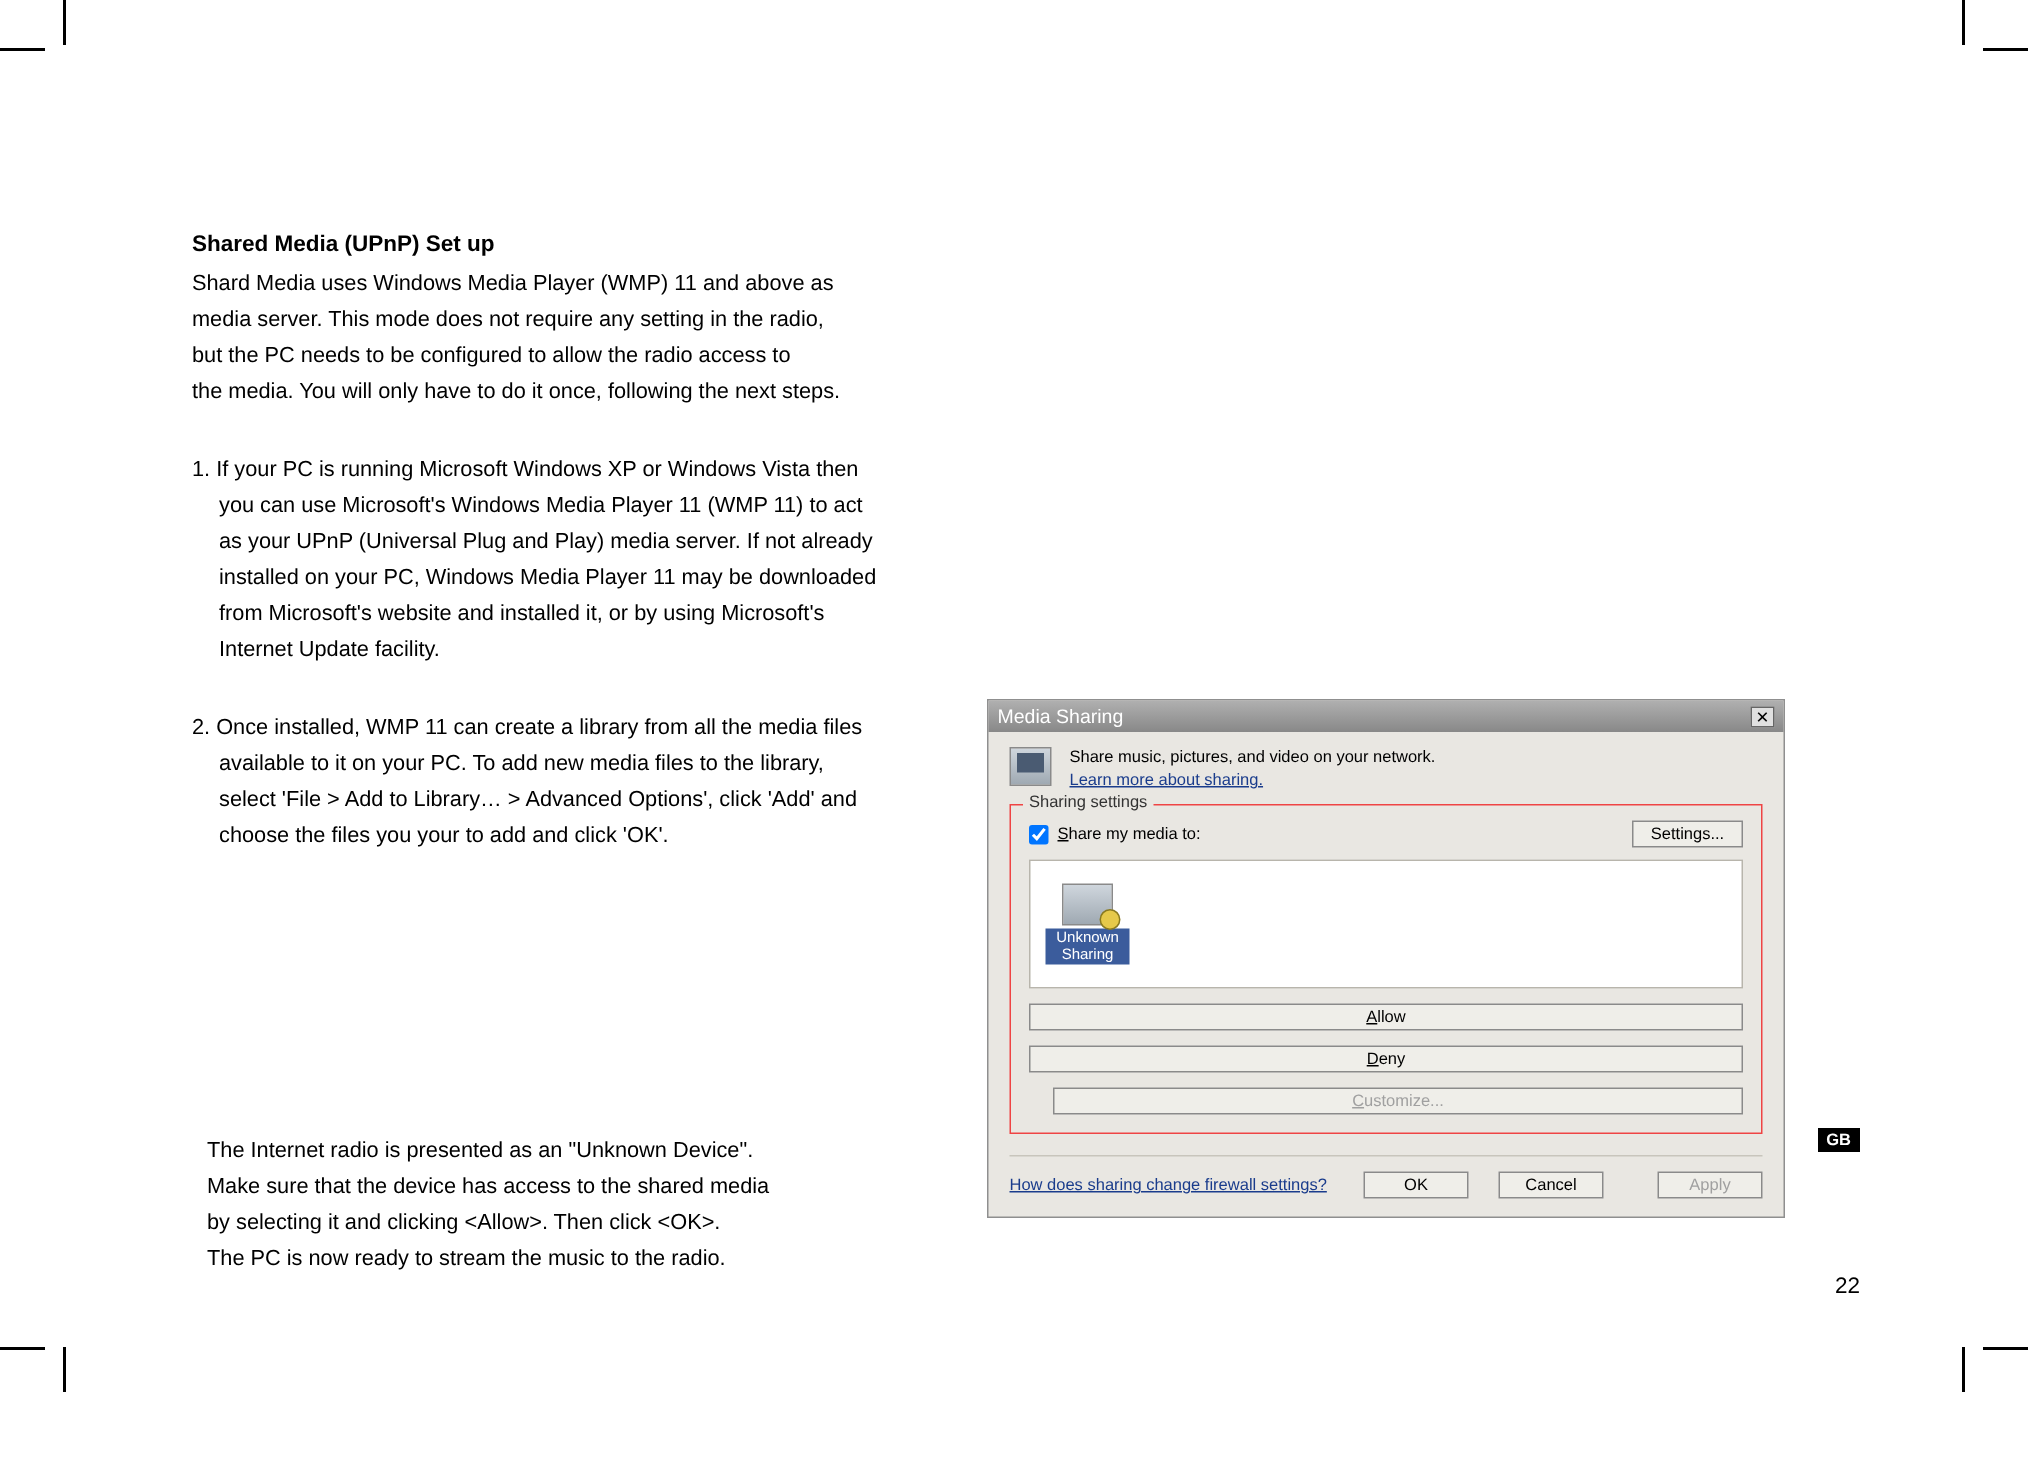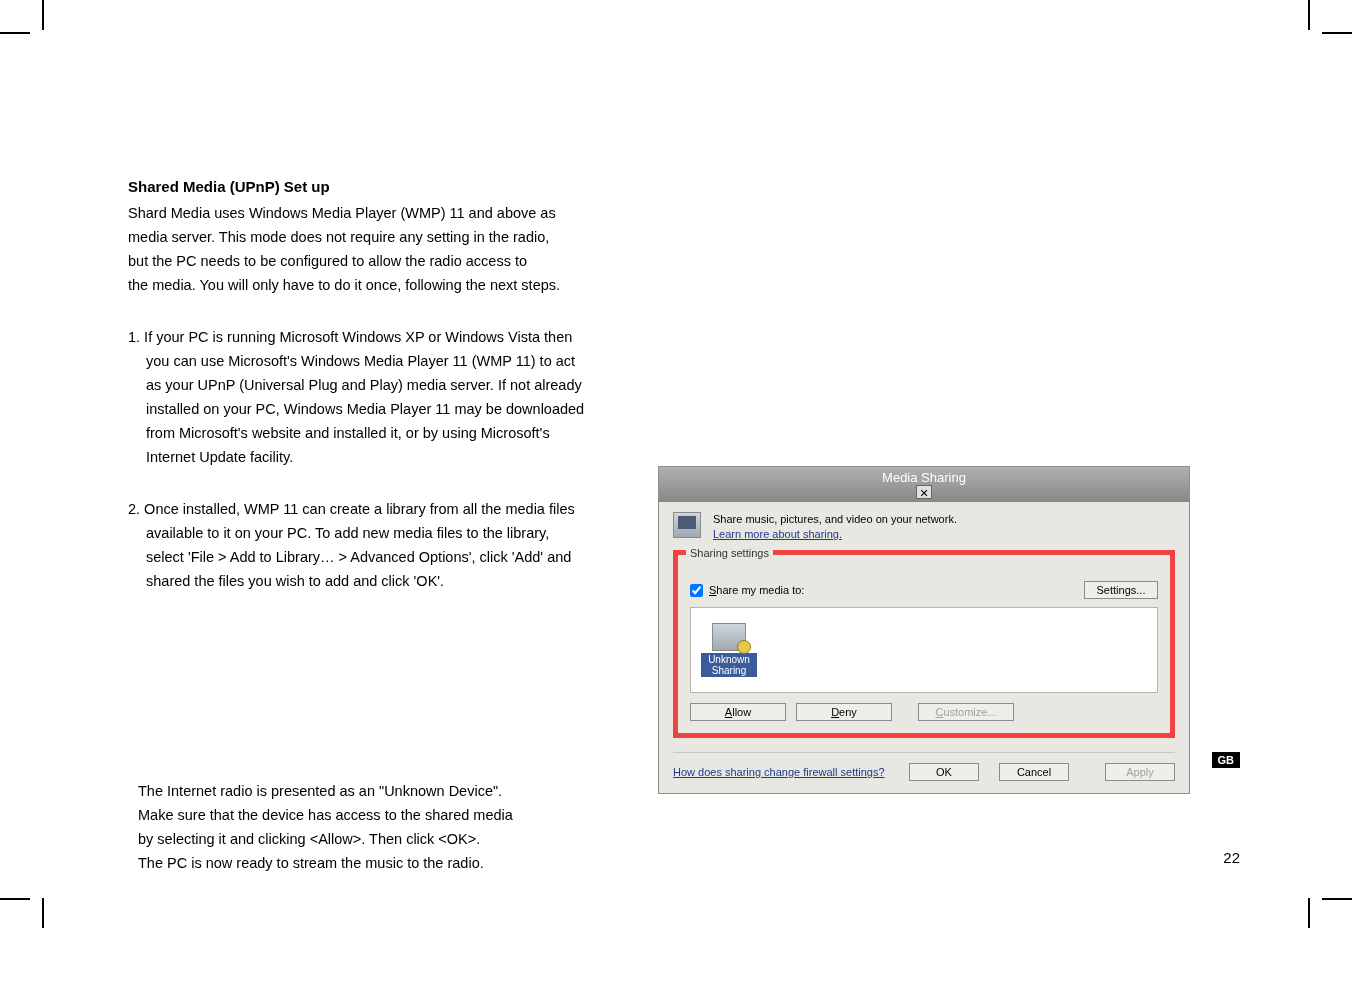--- a/index.html
+++ b/index.html
@@ -27,21 +27,20 @@
   .crop.br-v { bottom: 58px; right: 42px; }
 
   .page {
     position: absolute;
     left: 128px; top: 154px;
     width: 1100px;
   }
   .left-col {
     width: 520px;
     float: left;
-    margin-top: 24px;
   }
   .right-col {
     position: absolute;
     left: 530px;
     top: 312px;
     width: 532px;
   }
   .heading {
     font-weight: bold;
     font-size: 15px;
@@ -66,21 +65,20 @@
     font-family: Tahoma, Arial, sans-serif;
   }
   .titlebar {
     background: linear-gradient(#b0b0b0, #888);
     color: #fff;
     padding: 3px 6px;
     display: flex;
     align-items: center;
     justify-content: space-between;
     font-size: 13px;
-    flex-direction: column;
   }
   .titlebar .closebtn {
     width: 16px; height: 14px;
     background: #e0e0e0;
     color: #000;
     font-size: 11px;
     text-align: center;
     line-height: 14px;
     border: 1px solid #666;
   }
@@ -95,22 +93,22 @@
   .pc-icon::after {
     content: '';
     position: absolute;
     left: 4px; right: 4px; top: 3px; bottom: 8px;
     background: #4a5b72;
   }
   .dlg-top-text div { line-height: 15px; }
   .link { color: #1a3c8c; text-decoration: underline; cursor: default; }
 
   .groupbox {
-    border: 5px solid #ef4444;
-    padding: 26px 12px 12px 12px;
+    border: 1px solid #ef4444;
+    padding: 10px 12px 12px 12px;
     position: relative;
     margin-top: 8px;
   }
   .groupbox-title {
     position: absolute;
     top: -8px; left: 8px;
     background: #e9e7e2;
     padding: 0 4px;
     font-size: 11px;
     color: #333;
@@ -165,21 +163,21 @@
     line-height: 12px;
     text-align: center;
     color: #5a4a00;
   }
   .device-label {
     background: #3b5c9c;
     color: #fff;
     padding: 1px 2px;
     line-height: 11px;
   }
-  .action-row { display: flex; gap: 10px; margin-top: 10px; }
+  .action-row { display: flex; gap: 10px; margin-top: 10px; flex-direction: column; }
   .action-row .btn { min-width: 96px; }
 
   .dlg-hr { border: none; border-top: 1px solid #c8c5bc; margin: 14px 0 10px 0; }
   .dlg-footer {
     display: flex;
     justify-content: space-between;
     align-items: center;
   }
   .footer-btns { display: flex; gap: 20px; }
   .footer-btns .btn { min-width: 70px; }
@@ -230,21 +228,21 @@
       <p class="rest">as your UPnP (Universal Plug and Play) media server. If not already</p>
       <p class="rest">installed on your PC, Windows Media Player 11 may be downloaded</p>
       <p class="rest">from Microsoft's website and installed it, or by using Microsoft's</p>
       <p class="rest">Internet Update facility.</p>
     </div>
 
     <div class="step">
       <p class="first">2. Once installed, WMP 11 can create a library from all the media files</p>
       <p class="rest">available to it on your PC. To add new media files to the library,</p>
       <p class="rest">select 'File &gt; Add to Library… &gt; Advanced Options', click 'Add' and</p>
-      <p class="rest">shared the files you wish to add and click 'OK'.</p>
+      <p class="rest">choose the files you your to add and click 'OK'.</p>
     </div>
 
     <div class="after">
       <p>The Internet radio is presented as an "Unknown Device".</p>
       <p>Make sure that the device has access to the shared media</p>
       <p>by selecting it and clicking &lt;Allow&gt;. Then click &lt;OK&gt;.</p>
       <p>The PC is now ready to stream the music to the radio.</p>
     </div>
   </div>
 

